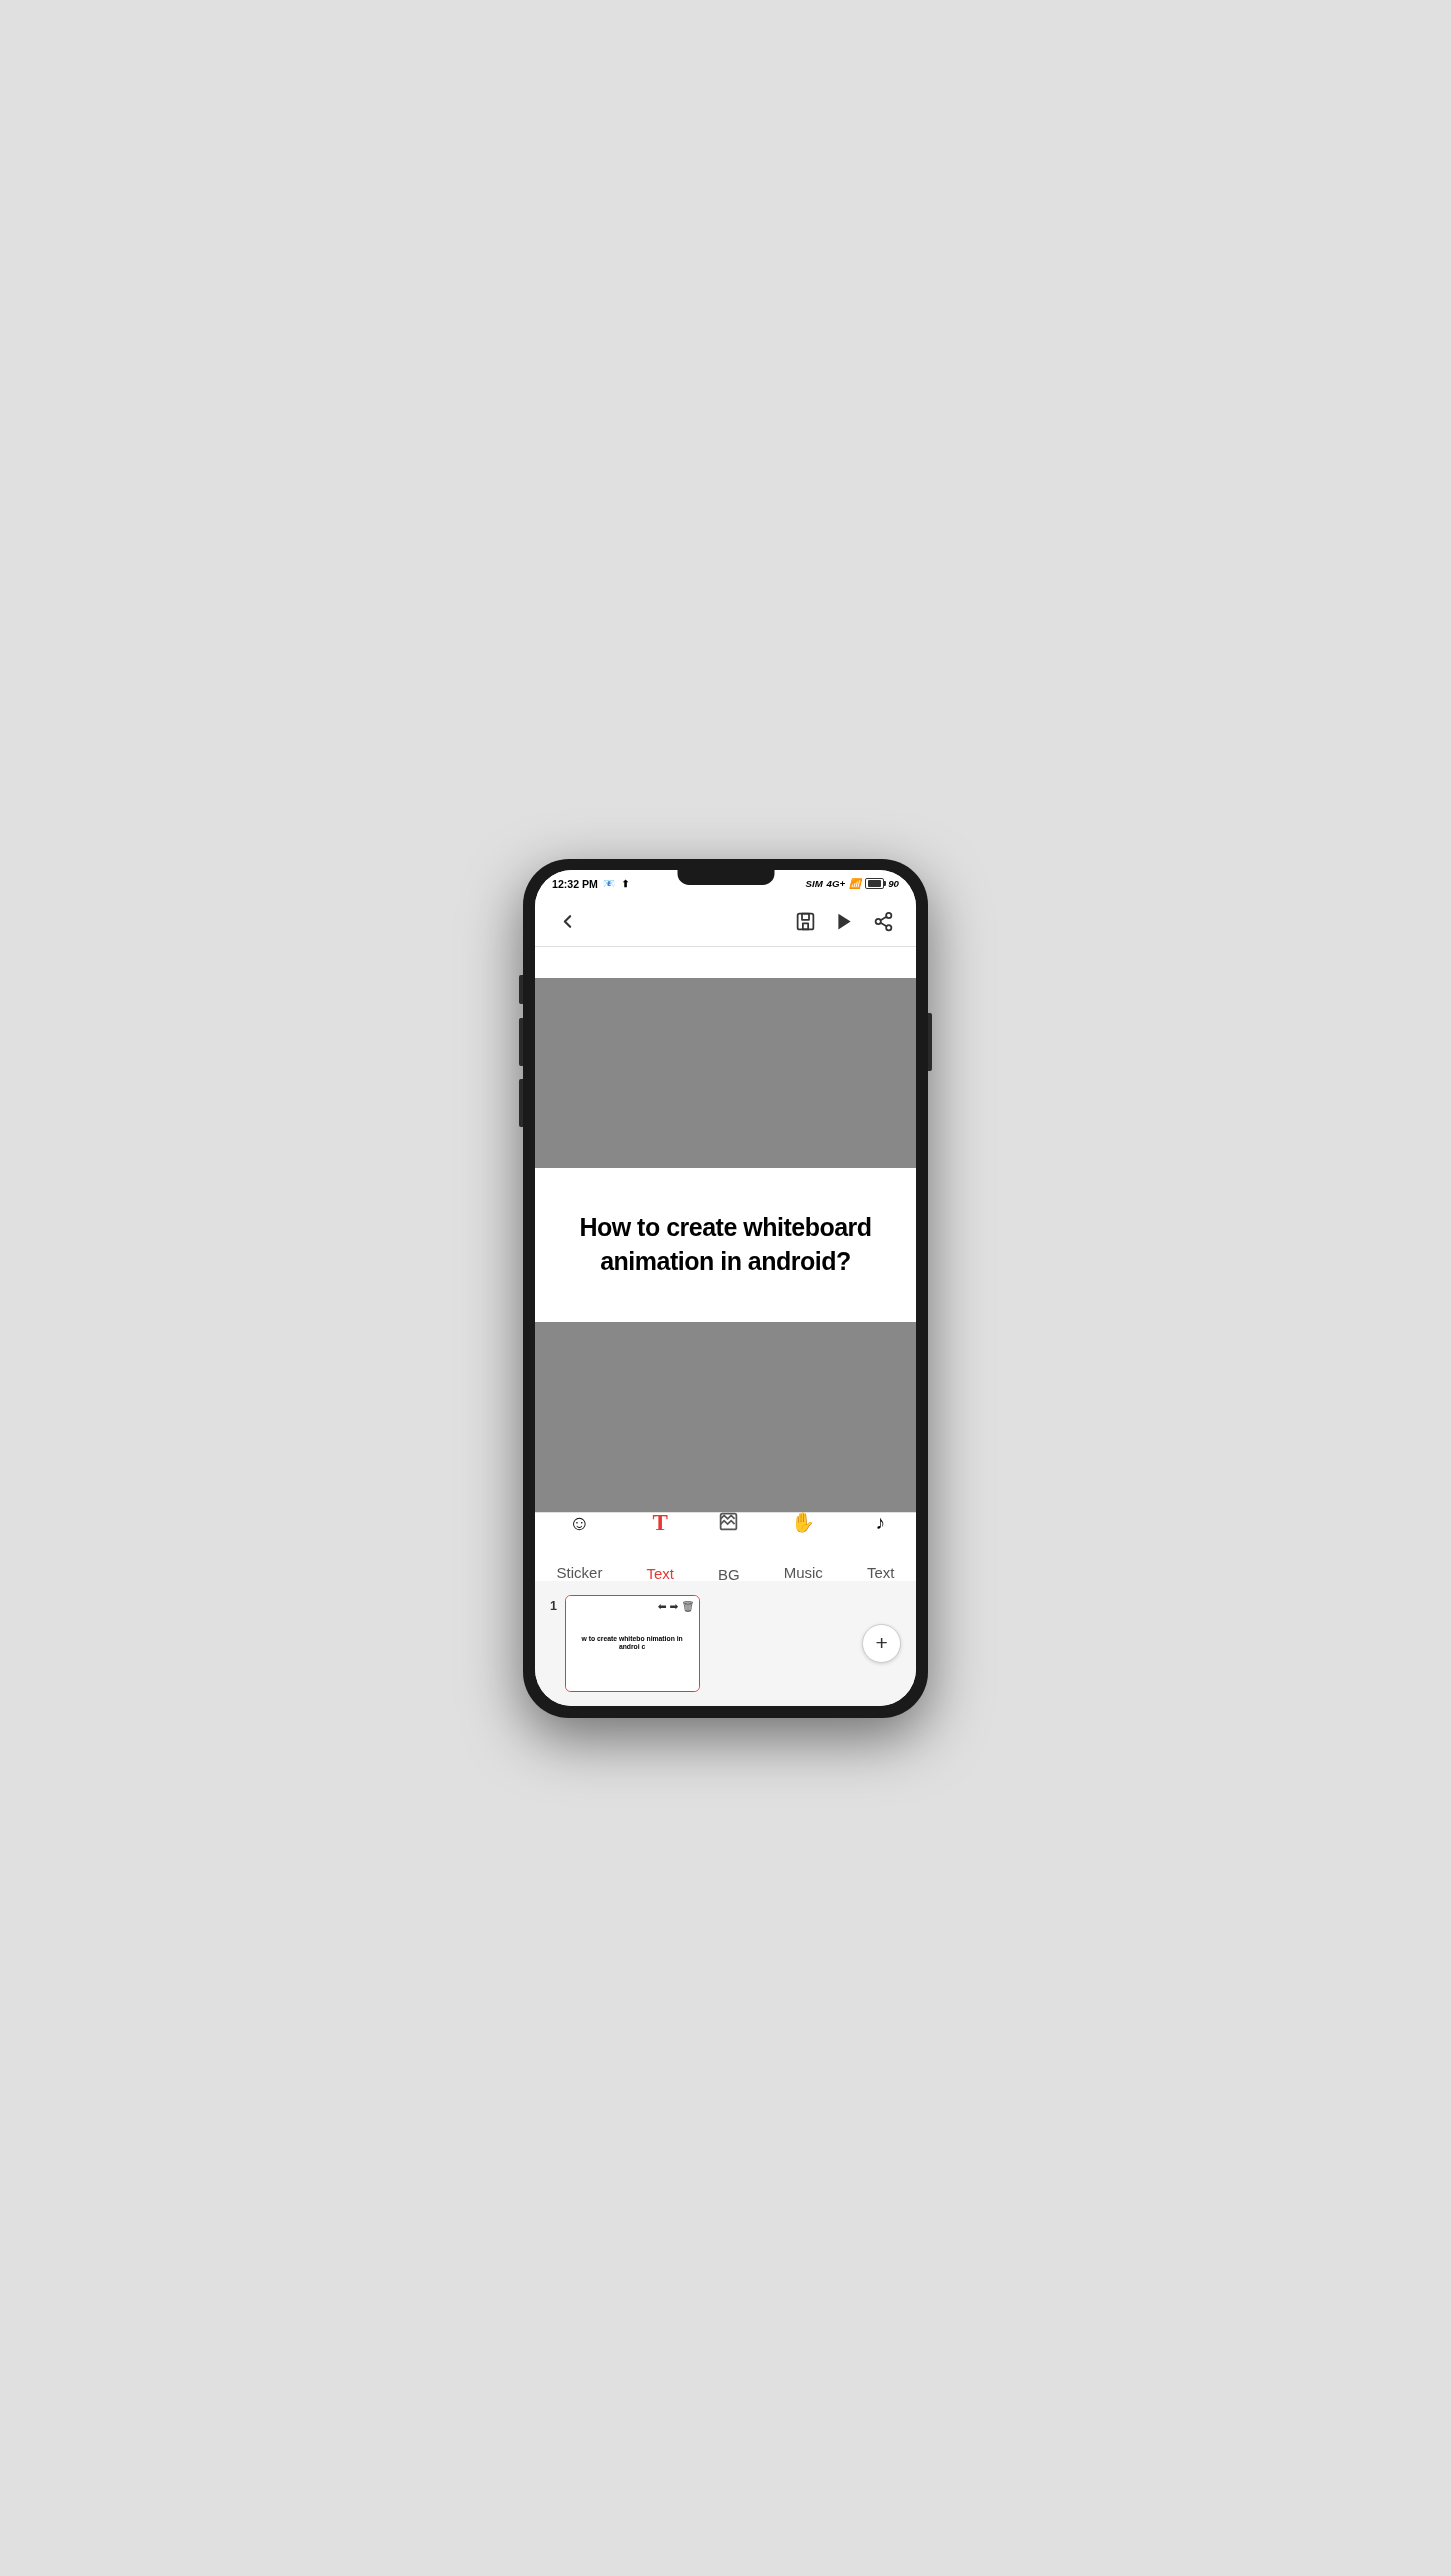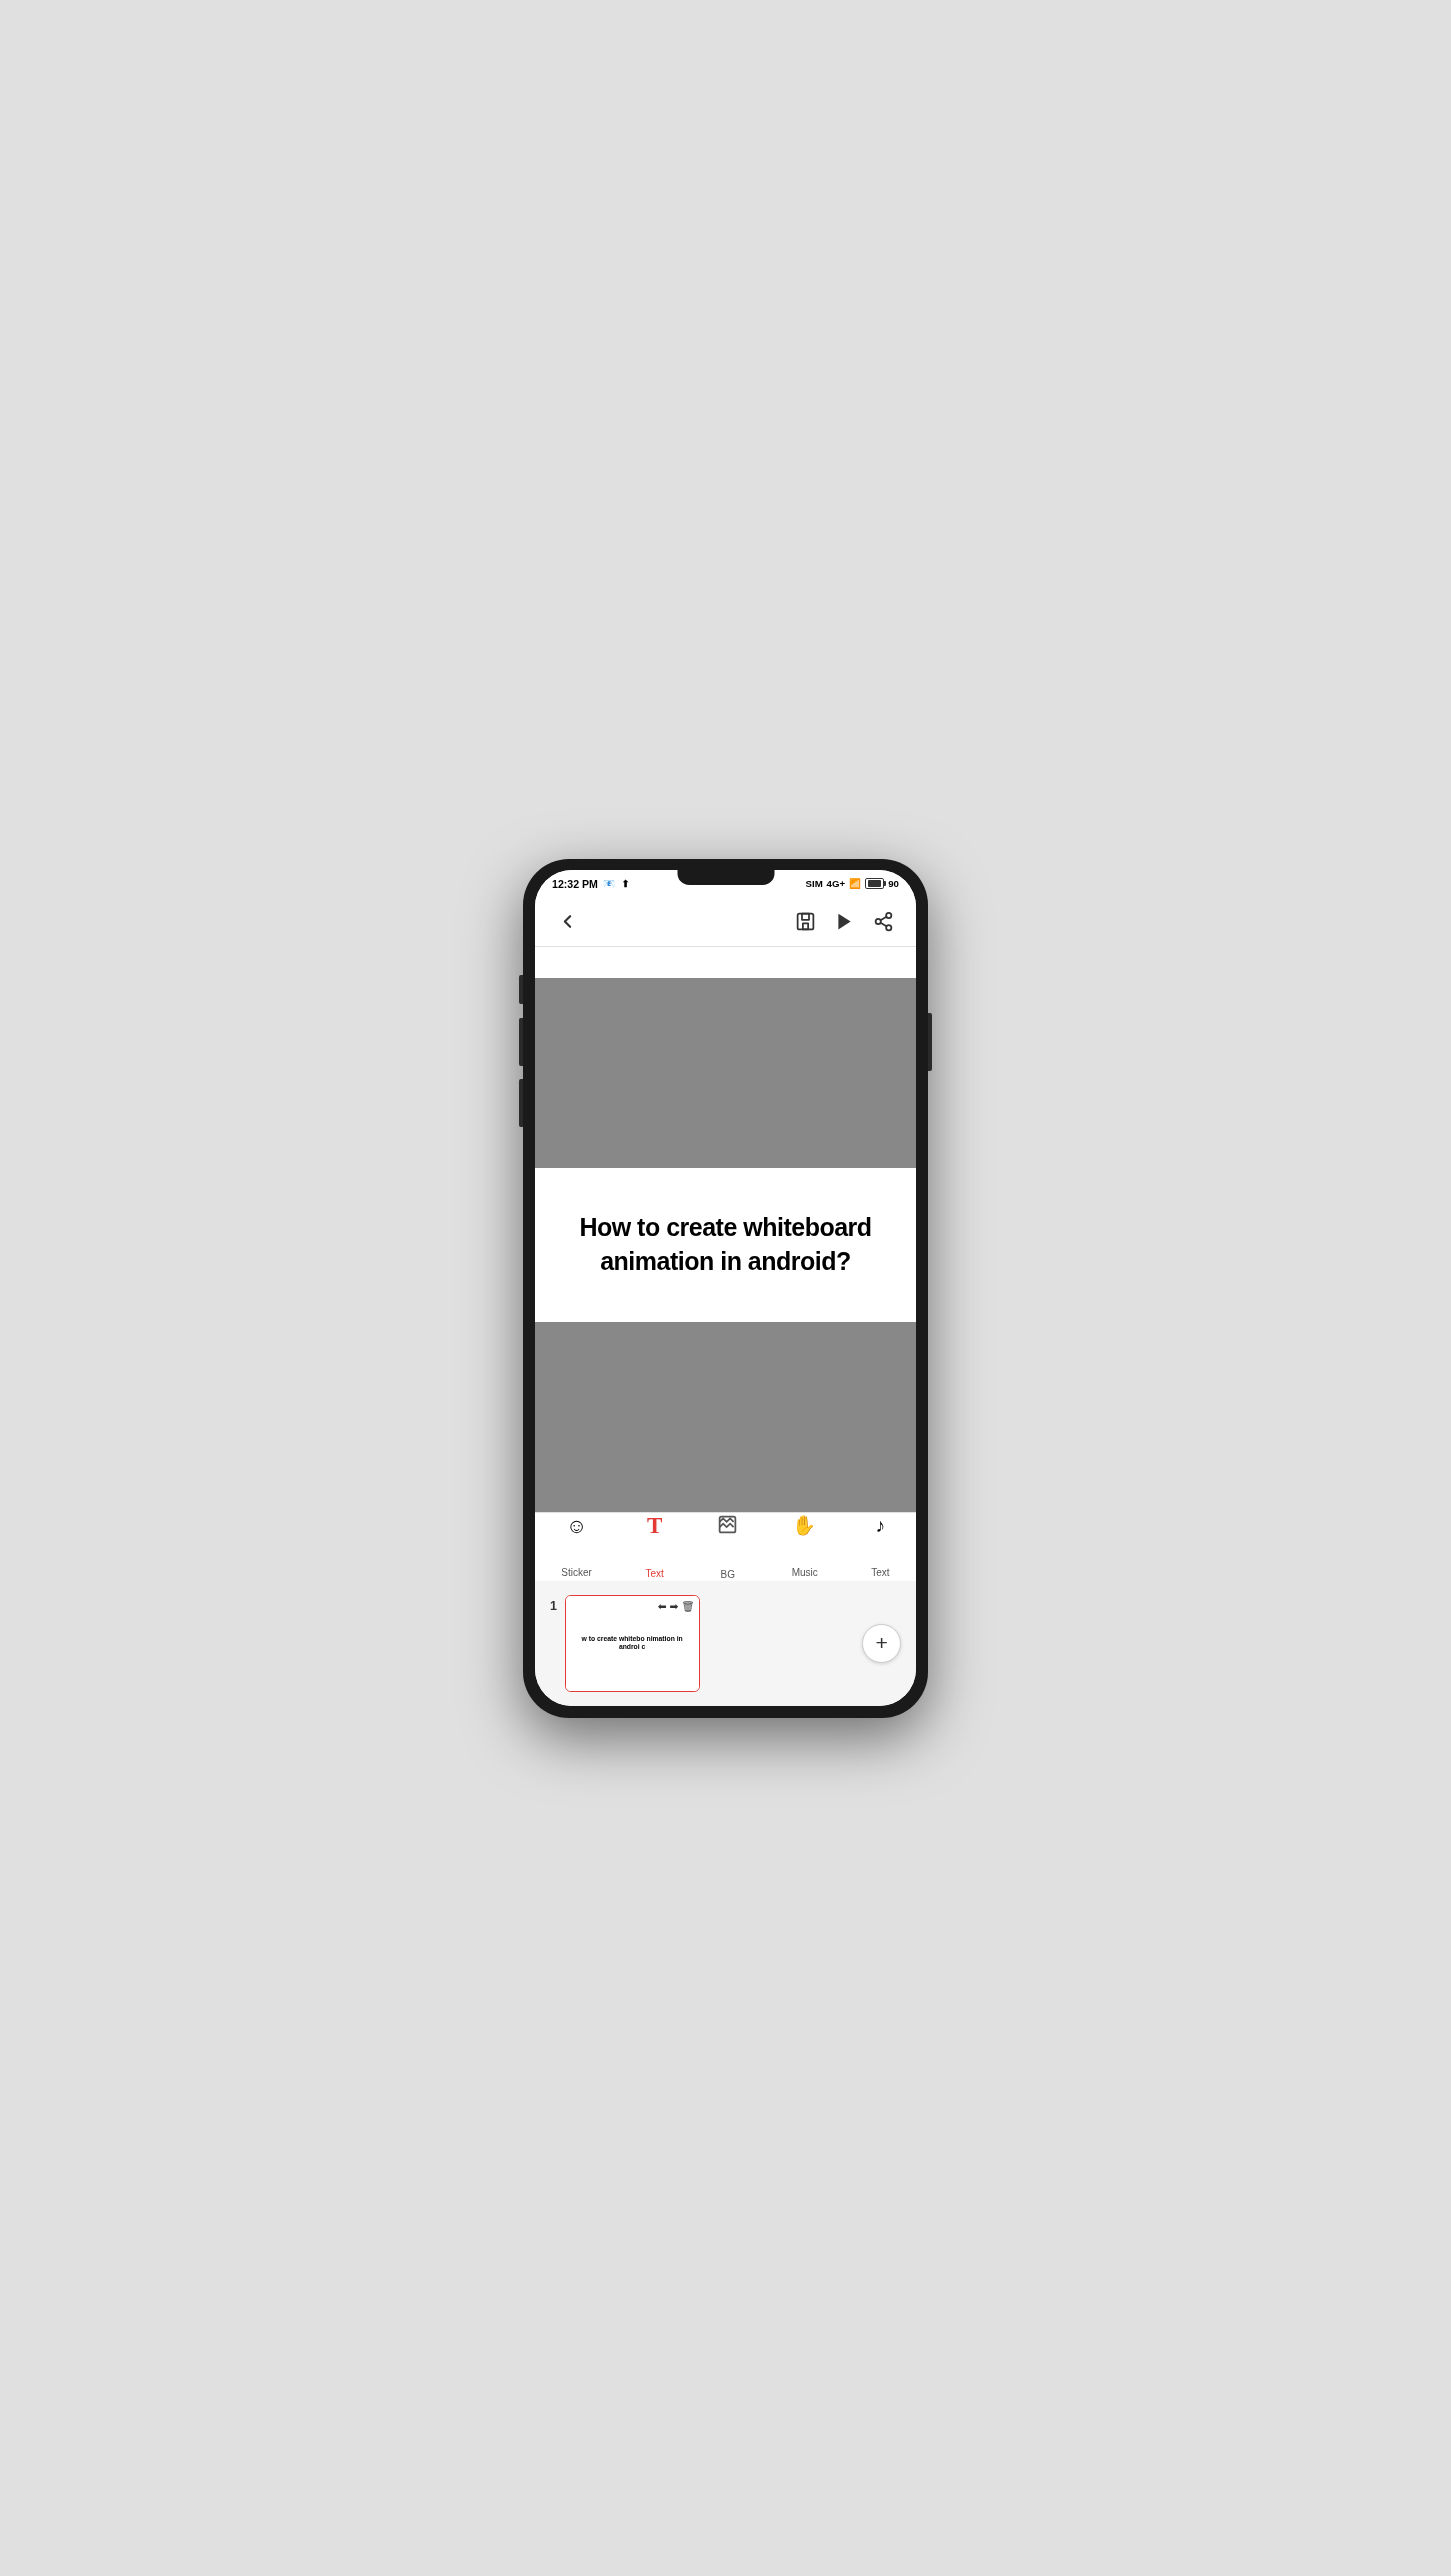--- a/index.html
+++ b/index.html
@@ -51,20 +51,21 @@
       display: flex;
       align-items: center;
       gap: 5.8px;
     }
 
     .status-right {
       display: flex;
       align-items: center;
       gap: 3.9px;
       font-size: 9.7px;
+      font-style: italic;
     }
 
     .battery-icon {
       display: inline-flex;
       align-items: center;
       justify-content: center;
       border: 1.4px solid #333;
       border-radius: 1.9px;
       width: 19.3px;
       height: 10.6px;
@@ -171,21 +172,21 @@
       cursor: pointer;
       padding: 5.8px 9.7px;
     }
 
     .tool-icon {
       font-size: 21px;
       line-height: 1;
     }
 
     .tool-label {
-      font-size: 10px;
+      font-size: 15px;
       color: #555;
       margin-top: 28px;
     }
 
     .tool-label.active {
       color: #e53935;
     }
 
     .tool-icon.active {
       color: #e53935;

